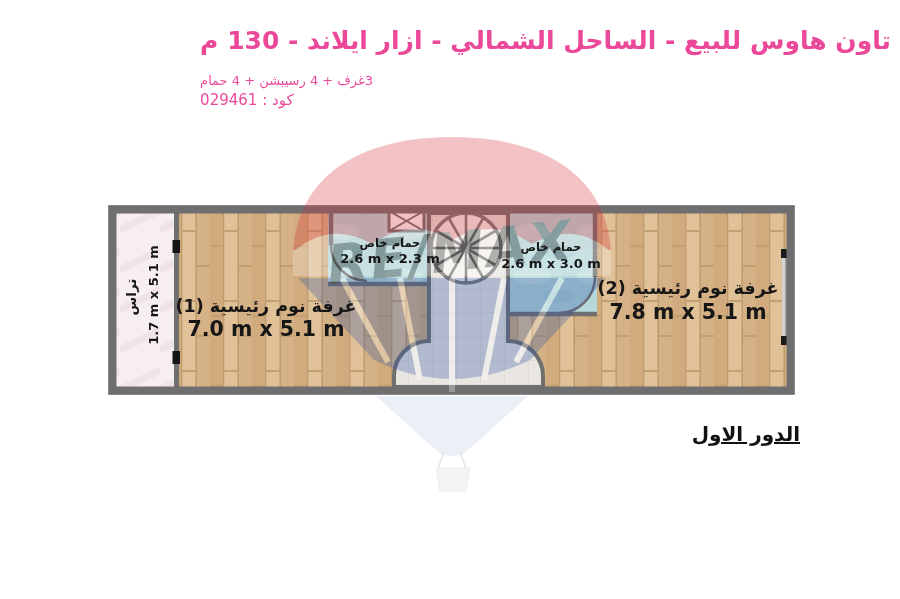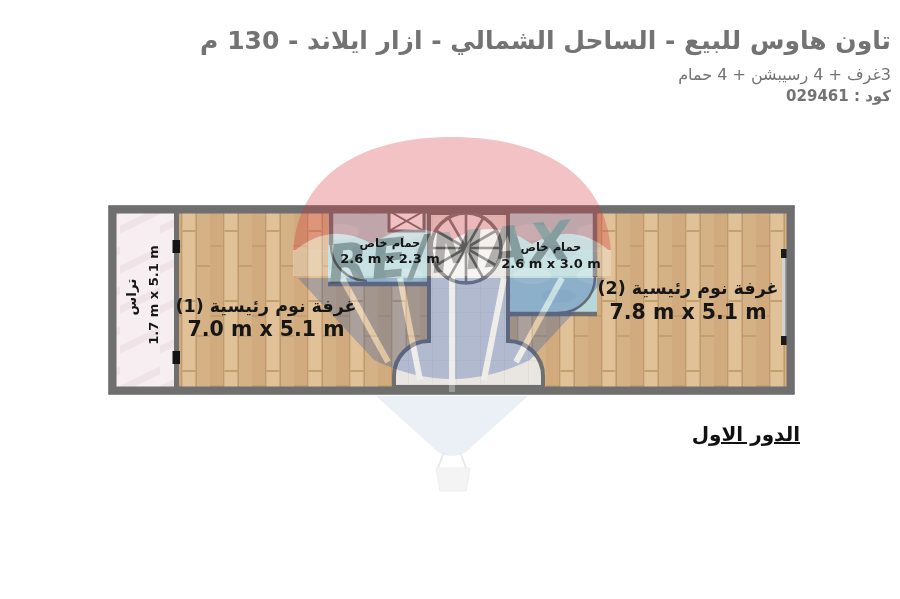--- a/index.html
+++ b/index.html
@@ -1,26 +1,26 @@
 <!DOCTYPE html>
 <html lang="ar"><head>
 <meta charset="utf-8">
 <style>
   html,body{margin:0;padding:0;}
   body{
     width:900px;height:599px;position:relative;background:#ffffff;
     font-family:"DejaVu Sans","Liberation Sans",sans-serif;overflow:hidden;
   }
   .header{
-    position:absolute;top:26px;right:9px;text-align:right;direction:rtl;
-    color:#737373;white-space:nowrap;
+    position:absolute;top:26px;right:9px;text-align:left;direction:rtl;
+    color:#ec4899;white-space:nowrap;
   }
   .header .title{font-size:25px;font-weight:bold;line-height:1.2;}
-  .header .subtitle{font-size:16px;font-weight:normal;margin-top:9px;}
-  .header .code{font-size:15px;font-weight:bold;margin-top:3px;}
+  .header .subtitle{font-size:13px;font-weight:normal;margin-top:17px;}
+  .header .code{font-size:15px;font-weight:normal;margin-top:3px;}
   .floor-label{
     position:absolute;top:422px;right:100px;direction:rtl;
     font-size:20px;font-weight:bold;color:#111;white-space:nowrap;text-decoration:underline;
   }
   svg.plan{position:absolute;left:0;top:0;}
   svg text{font-family:"DejaVu Sans","Liberation Sans",sans-serif;font-weight:bold;fill:#161616;}
   svg text.rtl{direction:rtl;}
   svg text.wm{font-style:italic;letter-spacing:2px;}
 </style>
 </head>

